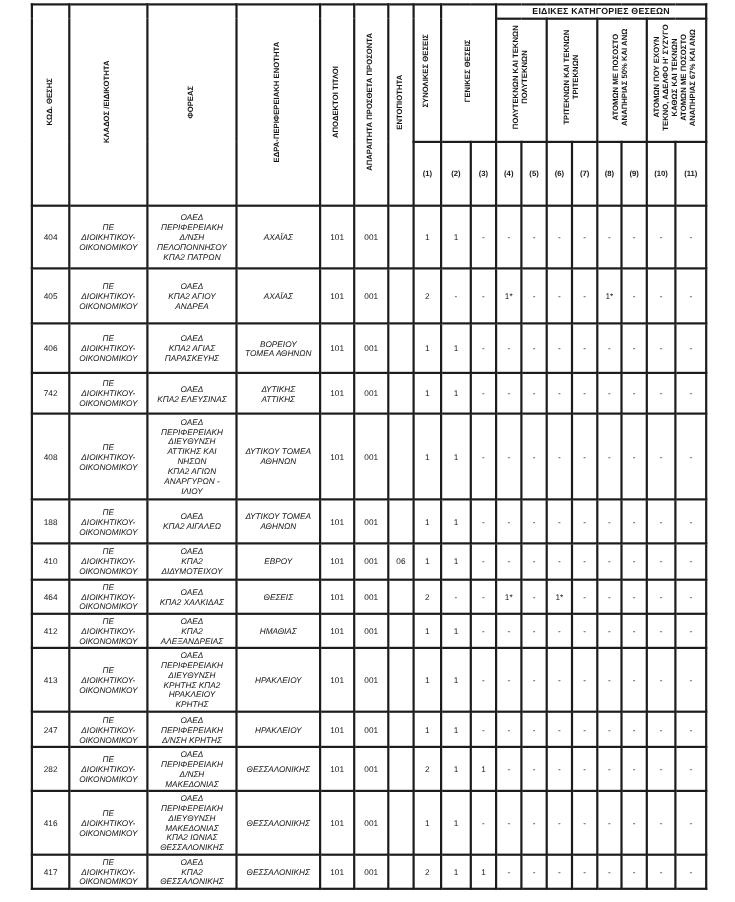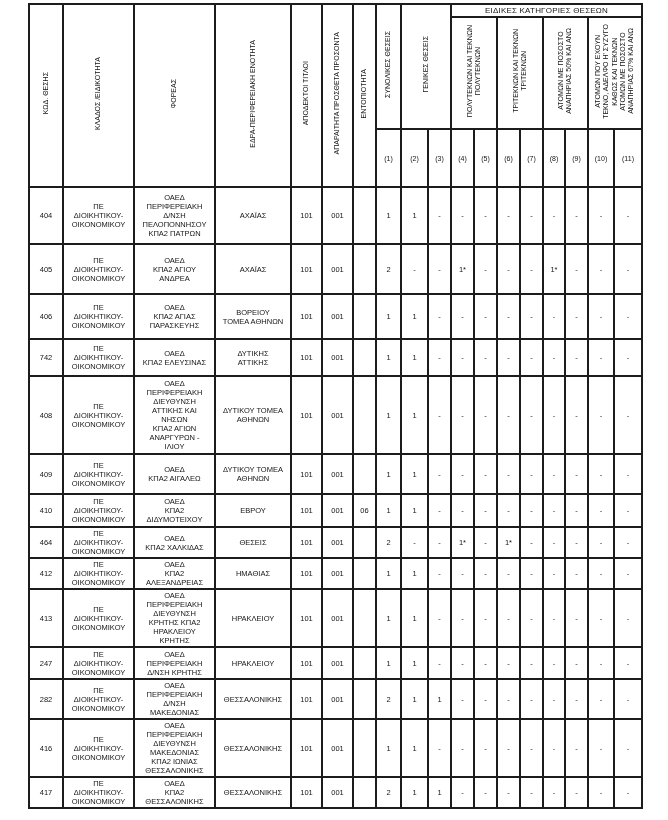--- a/index.html
+++ b/index.html
@@ -12,21 +12,21 @@
   table.grid {
     border-collapse:collapse; table-layout:fixed;
     background:#fff;
   }
   .grid th, .grid td {
     border:2px solid #1c1c1c;
     padding:1px 1px;
     overflow:hidden;
   }
   .grid thead th {
-    font-weight:normal;
+    font-weight:bold;
     text-align:center; vertical-align:middle;
     background:#fff;
   }
   .banner-cell { font-size:8px; letter-spacing:.2px; }
   .vert {
     display:inline-block;
     writing-mode:vertical-rl;
     transform:rotate(180deg);
     white-space:pre-line;
     font-size:7px; line-height:1.18;
@@ -34,21 +34,21 @@
     max-height:180px;
   }
   tr.hr-banner { height:13px; }
   tr.hr-groups { height:112px; }
   tr.hr-nums   { height:58px; }
   .numlab { font-size:7px; }
   .grid tbody td {
     font-size:7.5px; line-height:1.2;
     text-align:center; vertical-align:middle;
   }
-  .pre { white-space:pre-line; }
+  .pre { white-space:pre-line;font-style:italic; }
   .code-cell { font-size:8px;border-radius:11px; }
 </style>
 </head>
 <body>
 
 <div class="page">
   <table class="grid">
     <colgroup>
       <col style="width:34px">
         <col style="width:71px">
@@ -233,21 +233,21 @@
     <td>-</td>
     <td>-</td>
     <td>-</td>
     <td>-</td>
     <td>-</td>
     <td>-</td>
     <td>-</td>
     <td>-</td>
   </tr>
         <tr style="height: 40px;">
-    <td class="code-cell">409</td>
+    <td class="code-cell">188</td>
     <td class="pre">ΠΕ
 ΔΙΟΙΚΗΤΙΚΟΥ-
 ΟΙΚΟΝΟΜΙΚΟΥ</td>
     <td class="pre">ΟΑΕΔ
 ΚΠΑ2 ΑΙΓΑΛΕΩ</td>
     <td class="pre">ΔΥΤΙΚΟΥ ΤΟΜΕΑ
 ΑΘΗΝΩΝ</td>
     <td>101</td>
     <td>001</td>
     <td></td>

